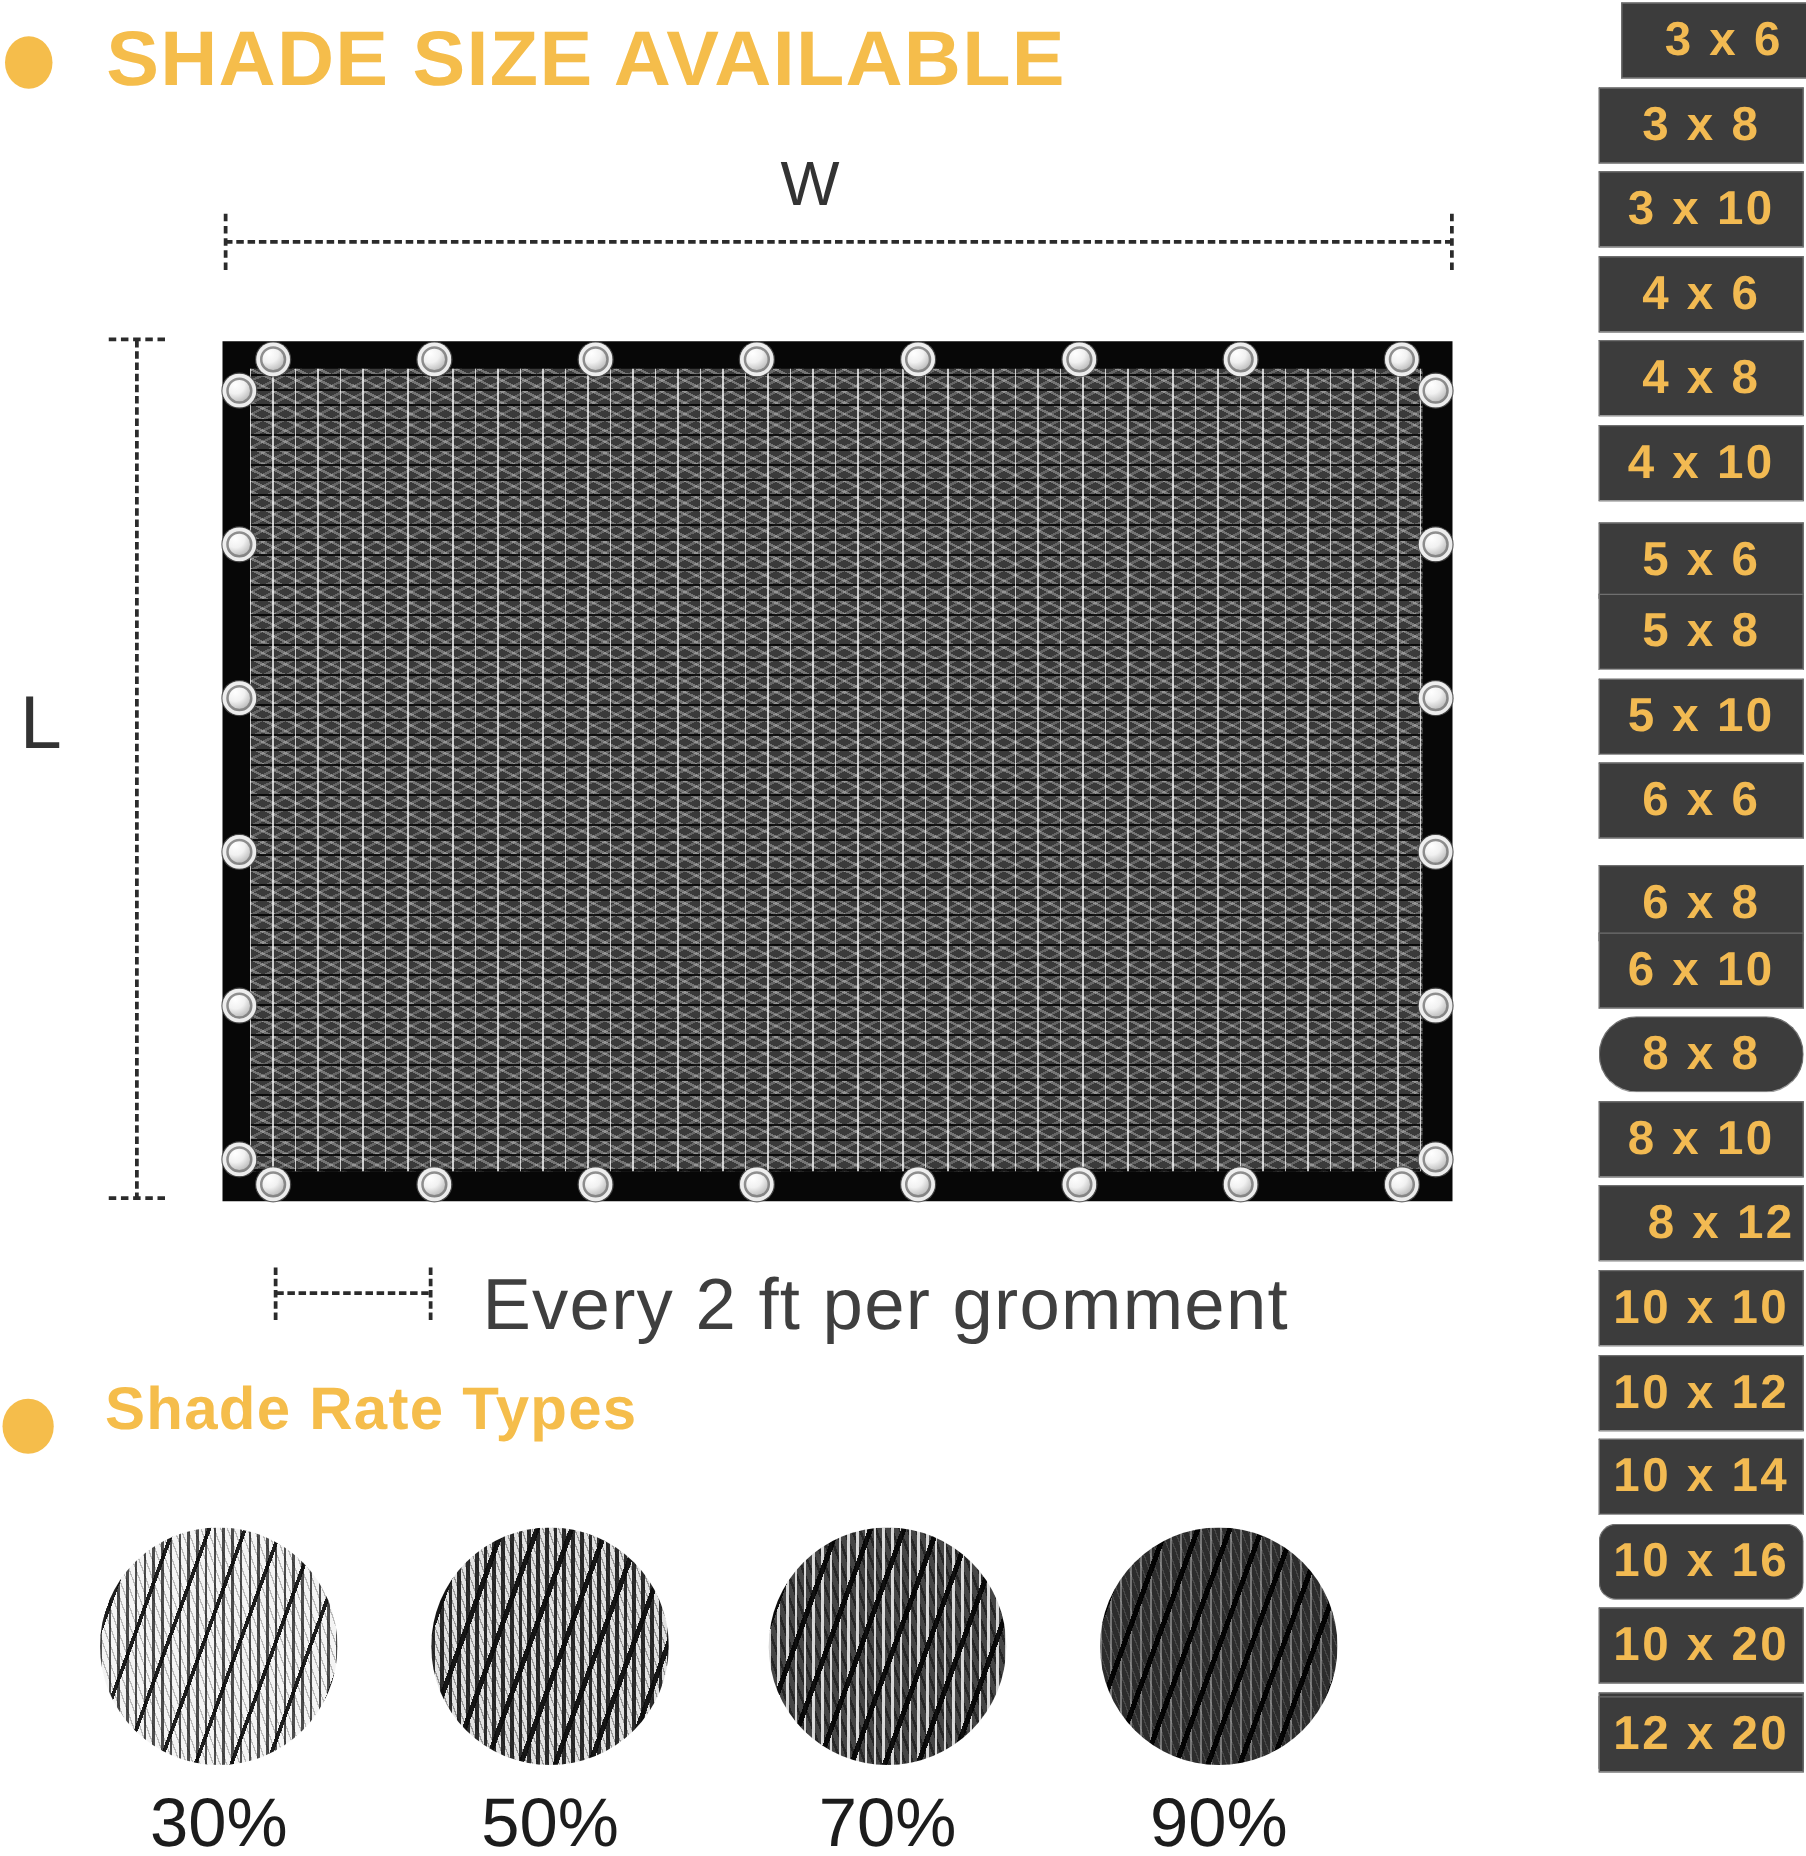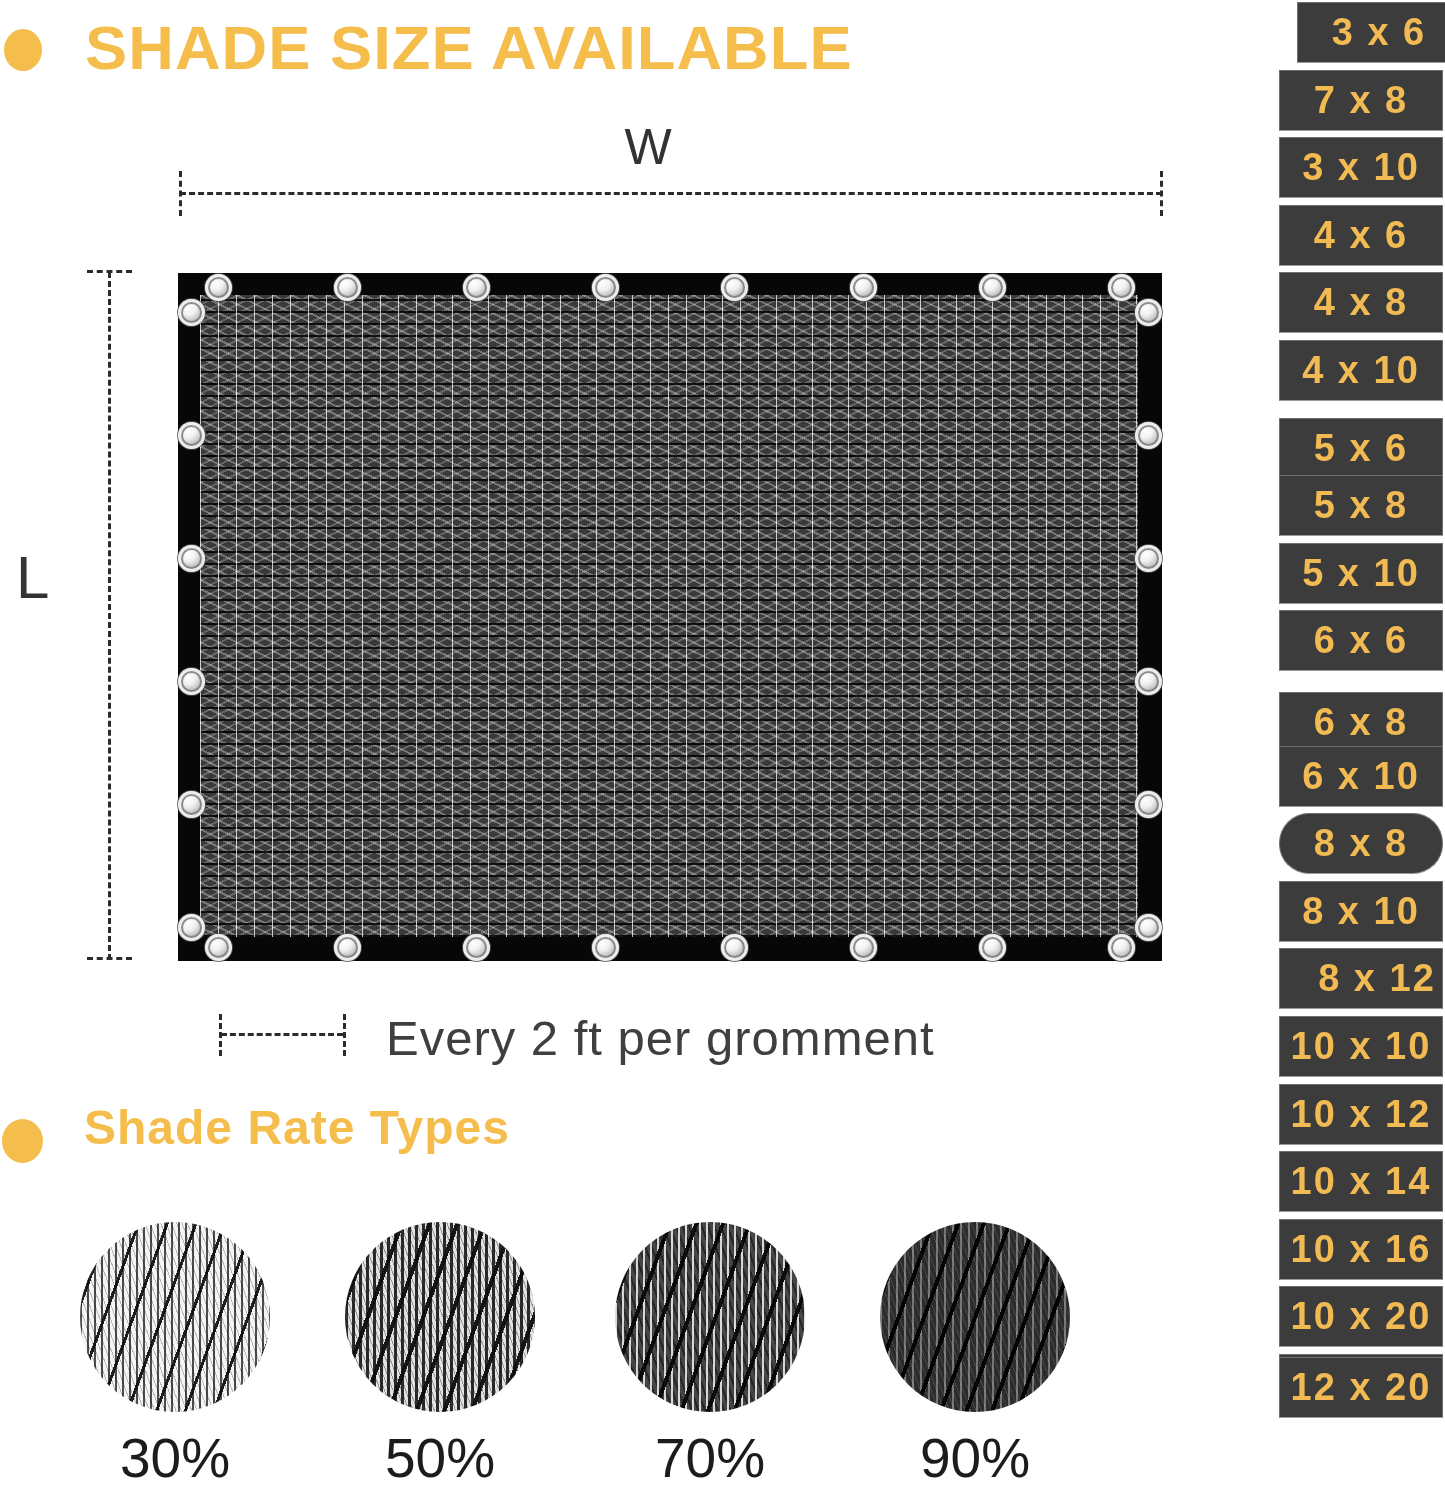--- a/index.html
+++ b/index.html
@@ -57,21 +57,21 @@
       inset 0 0 0 5px rgba(125,125,125,.85),
       0 0 0 1px rgba(85,85,85,.8);
   }
 
   
   #bracket-tick-left{left:219px;top:1014px;height:42px;}
   #bracket-tick-right{left:343px;top:1014px;height:42px;}
   #bracket-line{left:221px;top:1033px;width:122px;}
   #grommet-note{
     position:absolute;left:386px;top:1010px;
-    font-size:49px;color:#3f3f3f;font-weight:400;letter-spacing:1px;white-space:nowrap;
+    font-size:58px;color:#3f3f3f;font-weight:400;letter-spacing:1px;white-space:nowrap;
   }
 
   
   .rate-item{position:absolute;width:190px;text-align:center;}
   .rate-circle{
     width:190px;height:190px;border-radius:50%;
     background-color:#f2f2f2;
   }
   .rc-0{
     background-color:#f4f4f4;
@@ -184,34 +184,34 @@
       <div class="rate-label">70%</div>
     </div>
     <div class="rate-item" style="left: 880px; top: 1222px;">
       <div class="rate-circle rc-3"></div>
       <div class="rate-label">90%</div>
     </div>
   </div>
 
 <div id="size-column">
     <div class="size-chip" style="top: 2px; margin-left: 18px;">3 x 6</div>
-    <div class="size-chip" style="top: 69.6px;">7 x 8</div>
+    <div class="size-chip" style="top: 69.6px;">3 x 8</div>
     <div class="size-chip" style="top: 137.2px;">3 x 10</div>
     <div class="size-chip" style="top: 204.8px;">4 x 6</div>
     <div class="size-chip" style="top: 272.4px;">4 x 8</div>
     <div class="size-chip" style="top: 340px;">4 x 10</div>
     <div class="size-chip" style="top: 407.6px; margin-top: 10px;">5 x 6</div>
     <div class="size-chip" style="top: 475.2px;">5 x 8</div>
     <div class="size-chip" style="top: 542.8px;">5 x 10</div>
     <div class="size-chip" style="top: 610.4px;">6 x 6</div>
     <div class="size-chip" style="top: 692px;">6 x 8</div>
     <div class="size-chip" style="top: 745.6px;">6 x 10</div>
     <div class="size-chip" style="top: 813.2px; border-radius: 30px;">8 x 8</div>
     <div class="size-chip" style="top: 880.8px;">8 x 10</div>
     <div class="size-chip" style="top: 948.4px; padding-left: 32px;">8 x 12</div>
     <div class="size-chip" style="top: 1016px;">10 x 10</div>
     <div class="size-chip" style="top: 1083.6px;">10 x 12</div>
     <div class="size-chip" style="top: 1151.2px;">10 x 14</div>
-    <div class="size-chip" style="top: 1218.8px;">10 x 16</div>
+    <div class="size-chip" style="top: 1218.8px; border-radius: 14px;">10 x 16</div>
     <div class="size-chip" style="top: 1286.4px;">10 x 20</div>
     <div class="size-chip" style="top: 1354px;">12 x 16</div>
     <div class="size-chip" style="top: 1357px;">12 x 20</div>
   </div>
 
 </body></html>

